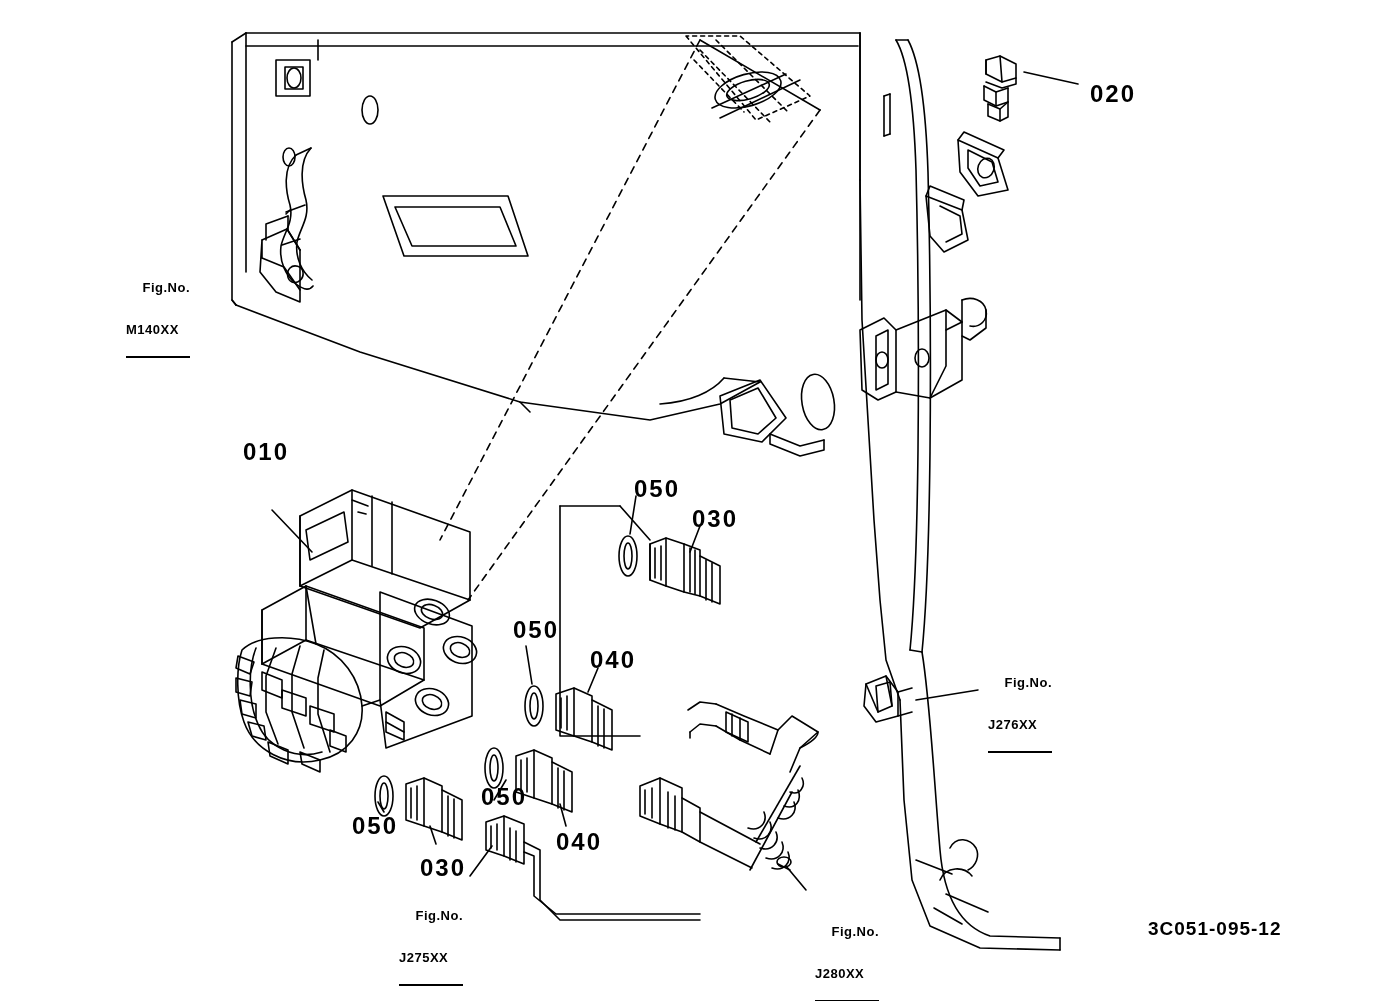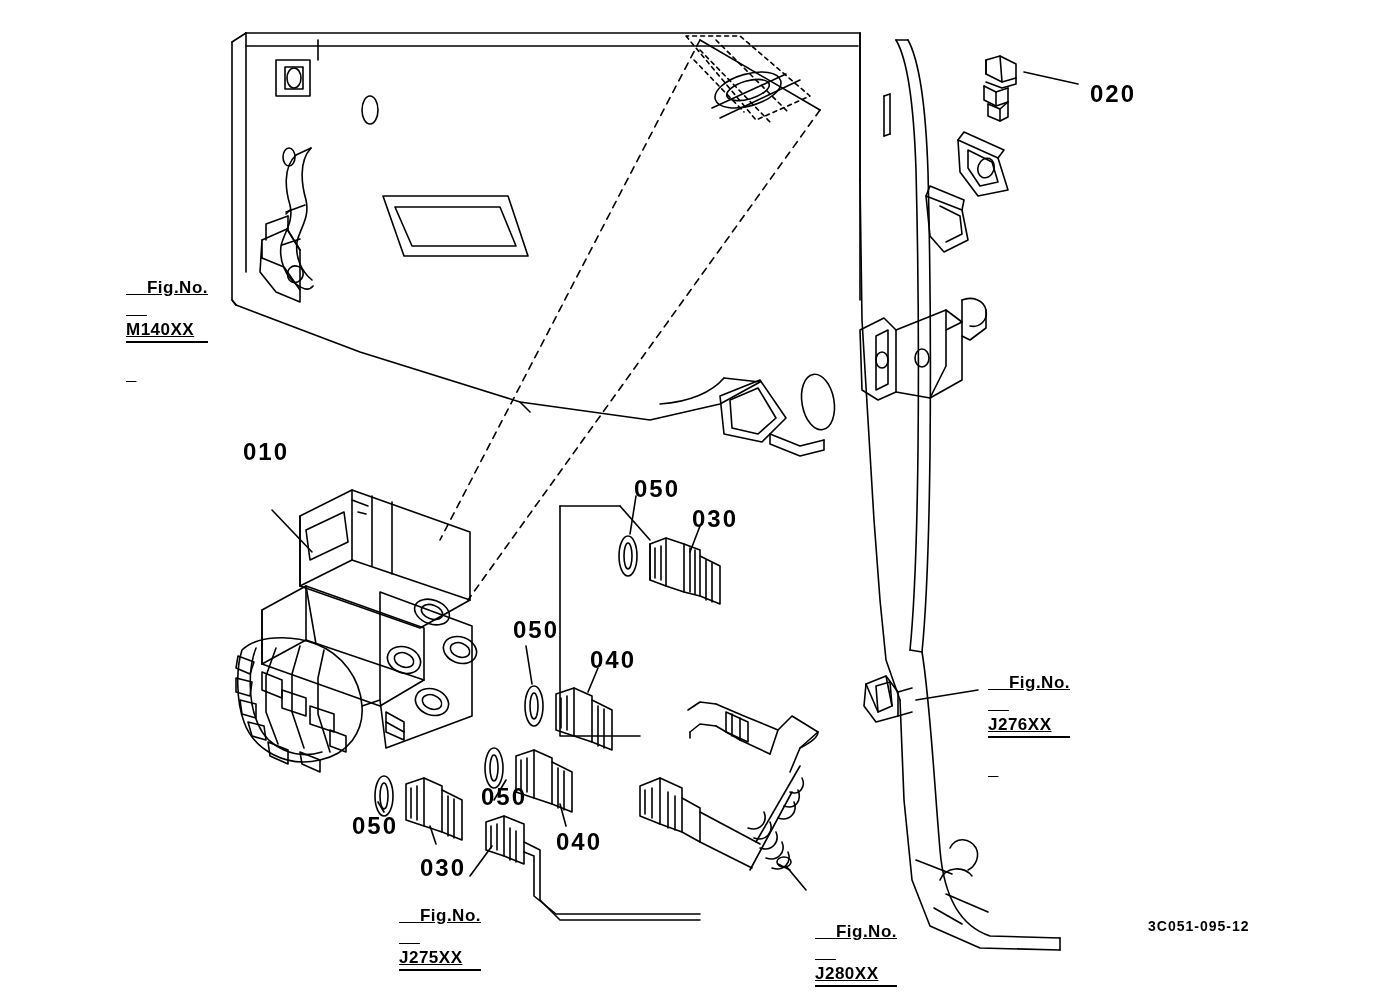--- a/index.html
+++ b/index.html
@@ -3,23 +3,23 @@
 <meta charset="utf-8">
 <style>
   html,body{margin:0;padding:0;background:#ffffff;}
   body{width:1379px;height:1001px;position:relative;overflow:hidden;
        font-family:"Liberation Sans", sans-serif;}
   #sheet{position:absolute;left:0;top:0;width:1188px;height:1001px;}
   svg.art{position:absolute;left:0;top:0;width:1379px;height:1001px;}
   .lbl{position:absolute;font-family:"Liberation Sans", sans-serif;color:#000;
        font-weight:700;white-space:pre;letter-spacing:1px;}
   .partno{font-size:24px;letter-spacing:2px;}
-  .fignote{font-size:17px;line-height:21px;letter-spacing:0.5px;text-decoration:underline;}
-  .drawcode{font-size:14px;letter-spacing:1px;}
-  .fignote u{text-decoration:none;display:block;border-bottom:2px solid #000;padding-bottom:1px;}
+  .fignote{font-size:13px;line-height:21px;letter-spacing:0.5px;}
+  .drawcode{font-size:19px;letter-spacing:1px;}
+  .fignote u{text-decoration:none;display:block;border-bottom:2px solid #000;padding-bottom:16px;}
 </style>
 </head>
 <body>
 
 <div id="sheet">
 
   <svg class="art" viewBox="0 0 1379 1001" fill="none" stroke="#000" stroke-width="1.6" stroke-linejoin="round" stroke-linecap="round">
 
     <g>
       <path d="M232 42 L232 300 L236 305"></path>

